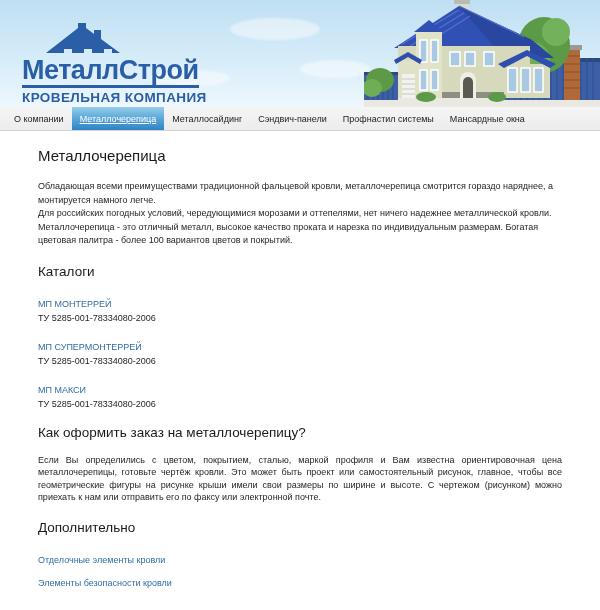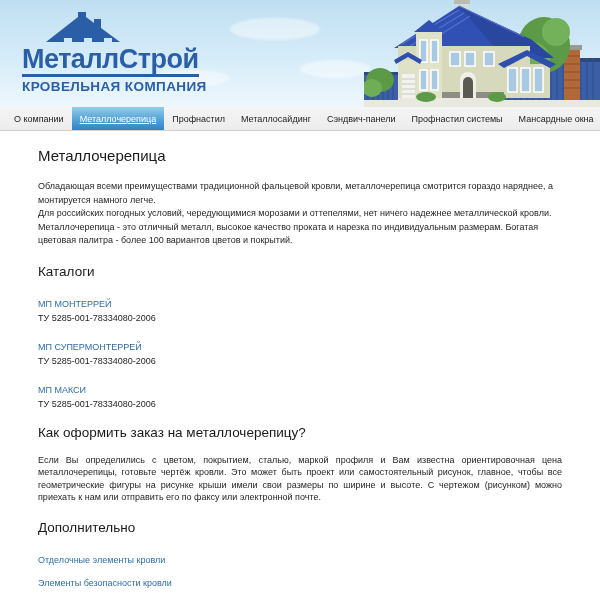--- a/index.html
+++ b/index.html
@@ -10,21 +10,21 @@
     background:#ffffff; color:#222; overflow:hidden;
   }
   
   .header {
     position:relative; width:600px; height:107px;
     background:linear-gradient(180deg,#bfdff2 0%,#d6ecf9 55%,#eef7fd 100%);
     overflow:hidden;
   }
   .house-scene { position:absolute; top:0; right:0; width:236px; height:107px; }
   .cloud { position:absolute; background:#ffffff; border-radius:50%; opacity:.45; filter:blur(1px); }
-  .logo { position:absolute; left:22px; top:9px; width:190px; }
+  .logo { position:absolute; left:22px; top:20px; width:190px; }
   .logo-roof { display:block; margin-left:22px; }
   .logo-title {
     display:inline-block; font-size:27px; font-weight:bold; letter-spacing:-0.5px;
     color:#2a5ea7; line-height:28px; border-bottom:3px solid #2a5ea7; padding-bottom:1px;
     text-decoration:none;
   }
   .logo-sub { font-size:13.5px; font-weight:bold; color:#2a5ea7; letter-spacing:0.4px; margin-top:2px; }
   
   .nav {
     display:flex; align-items:stretch; height:24px; width:600px;
@@ -127,21 +127,20 @@
       <path d="M2,33 L34,8 L34,3 L42,3 L42,8 L50,14 L50,10 L57,10 L57,19 L76,33 L68,33 L68,29 L60,29 L60,33 L48,33 L48,29 L40,29 L40,33 L28,33 L28,29 L20,29 L20,33 Z" fill="#2a5ea7"></path>
     </svg>
     <span class="logo-title">МеталлСтрой</span>
     <div class="logo-sub">КРОВЕЛЬНАЯ КОМПАНИЯ</div>
   </a>
 </div>
 
 <div class="nav">
   <div class="nav-item">О компании</div>
   <div class="nav-item active">Металлочерепица</div>
-  <div class="nav-item">Профнастил</div>
   <div class="nav-item">Металлосайдинг</div>
   <div class="nav-item">Сэндвич-панели</div>
   <div class="nav-item">Профнастил системы</div>
   <div class="nav-item">Мансардные окна</div>
 
 </div>
 
 <div class="content">
   <h1 class="page-title">Металлочерепица</h1>
 

